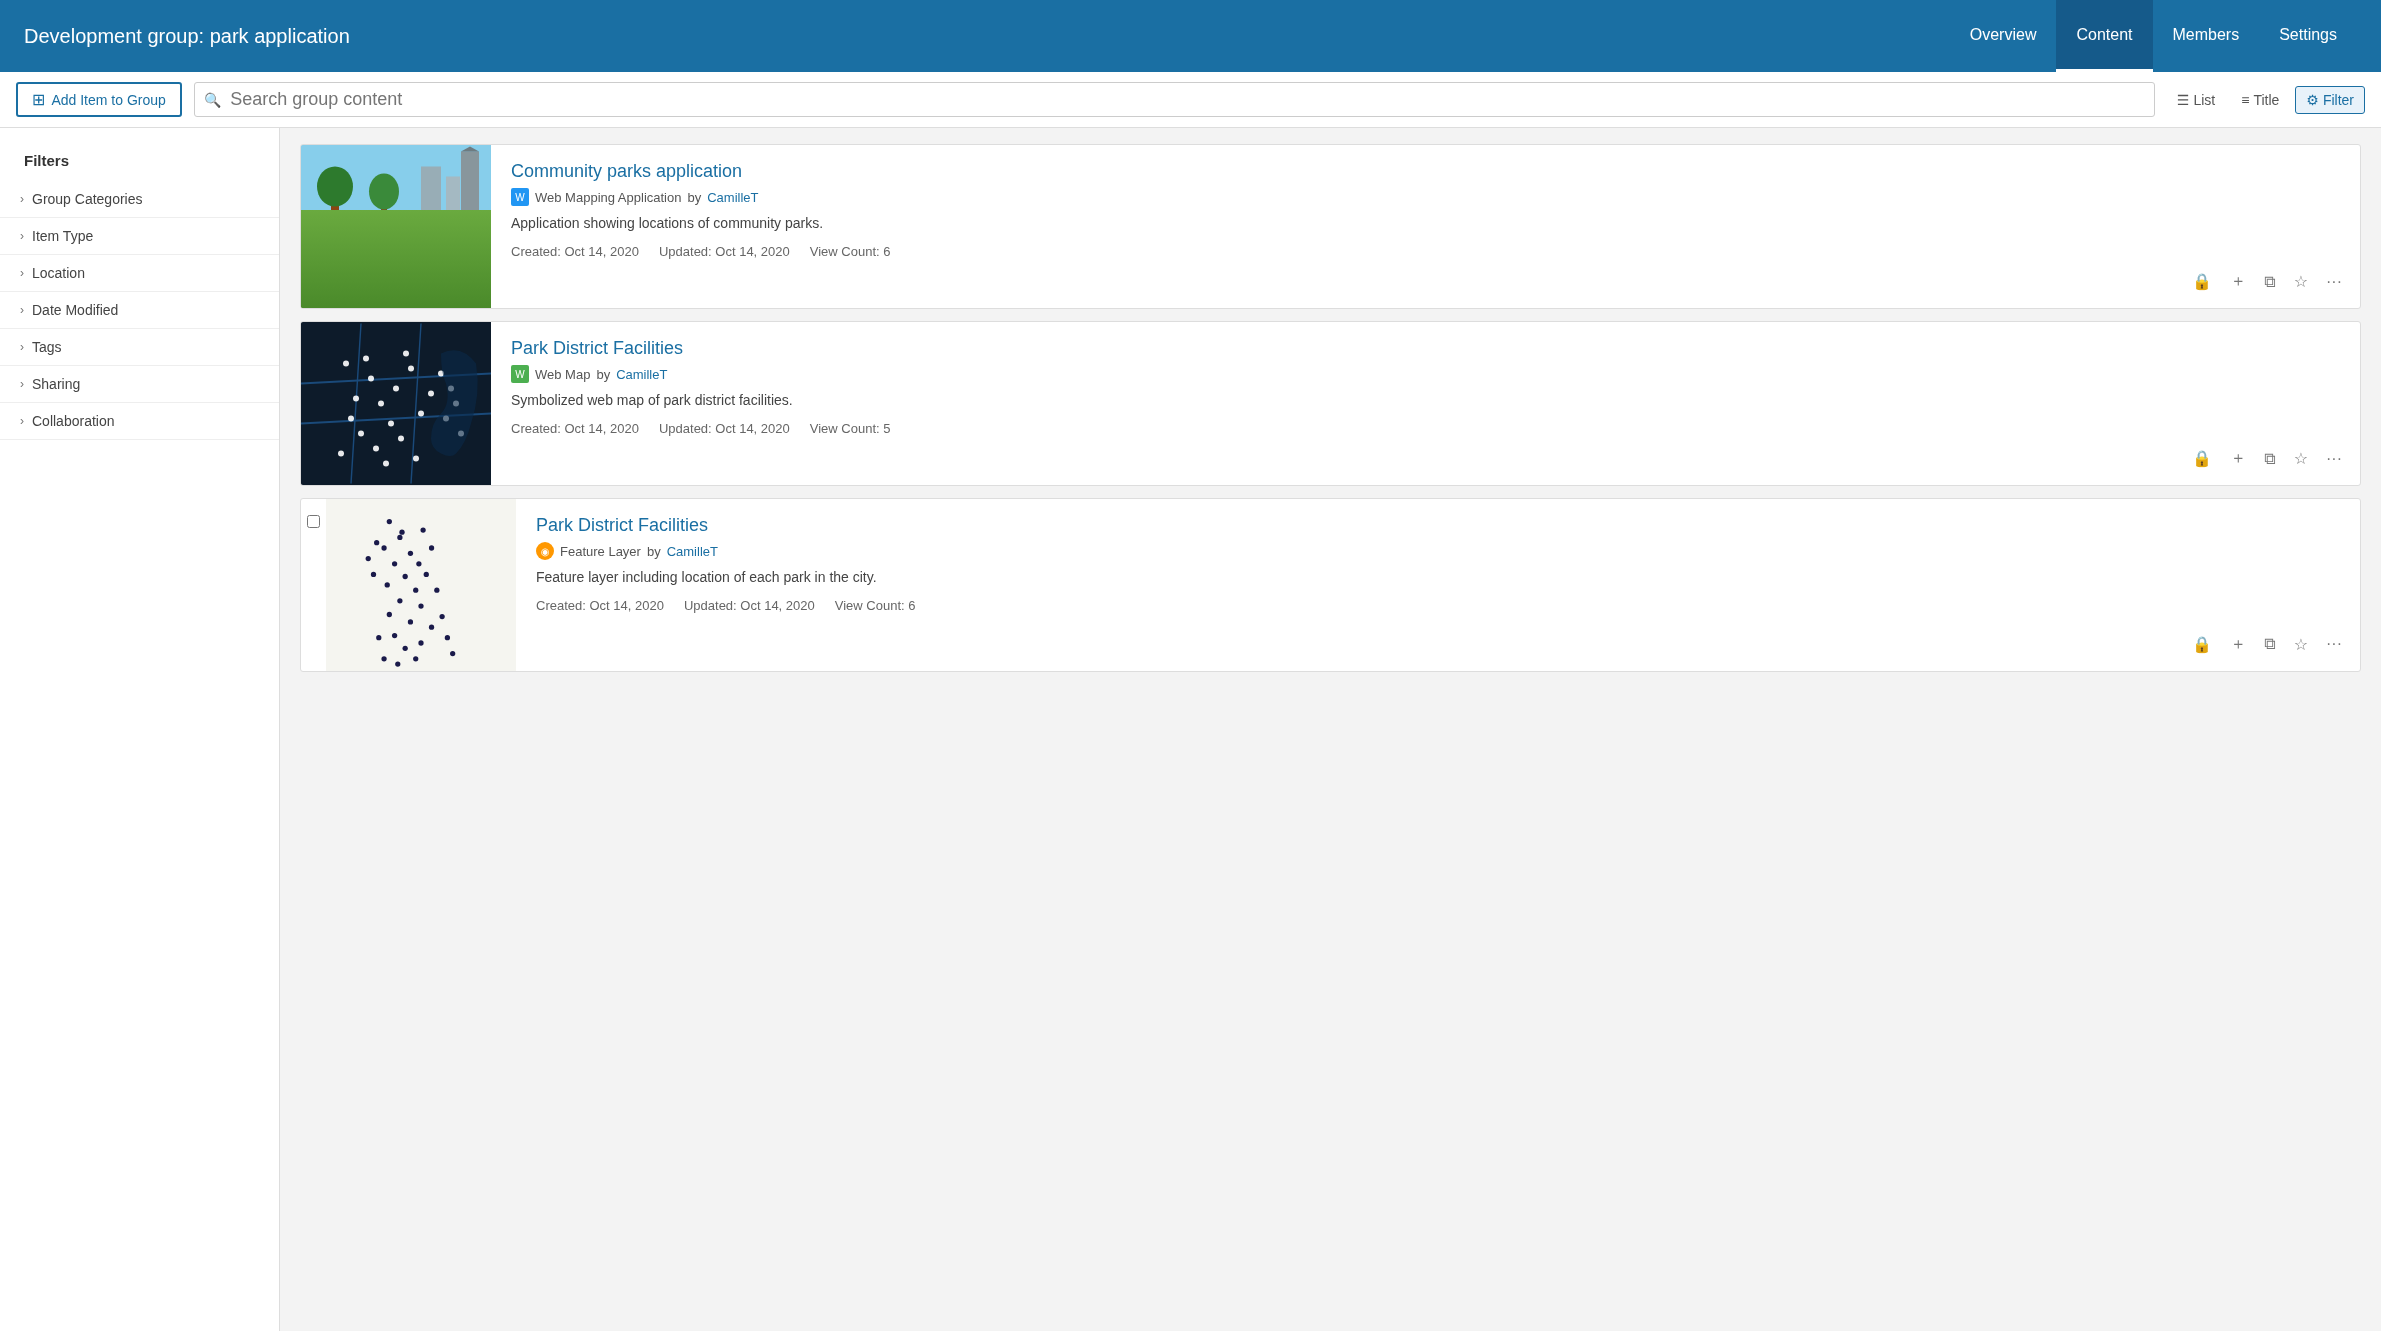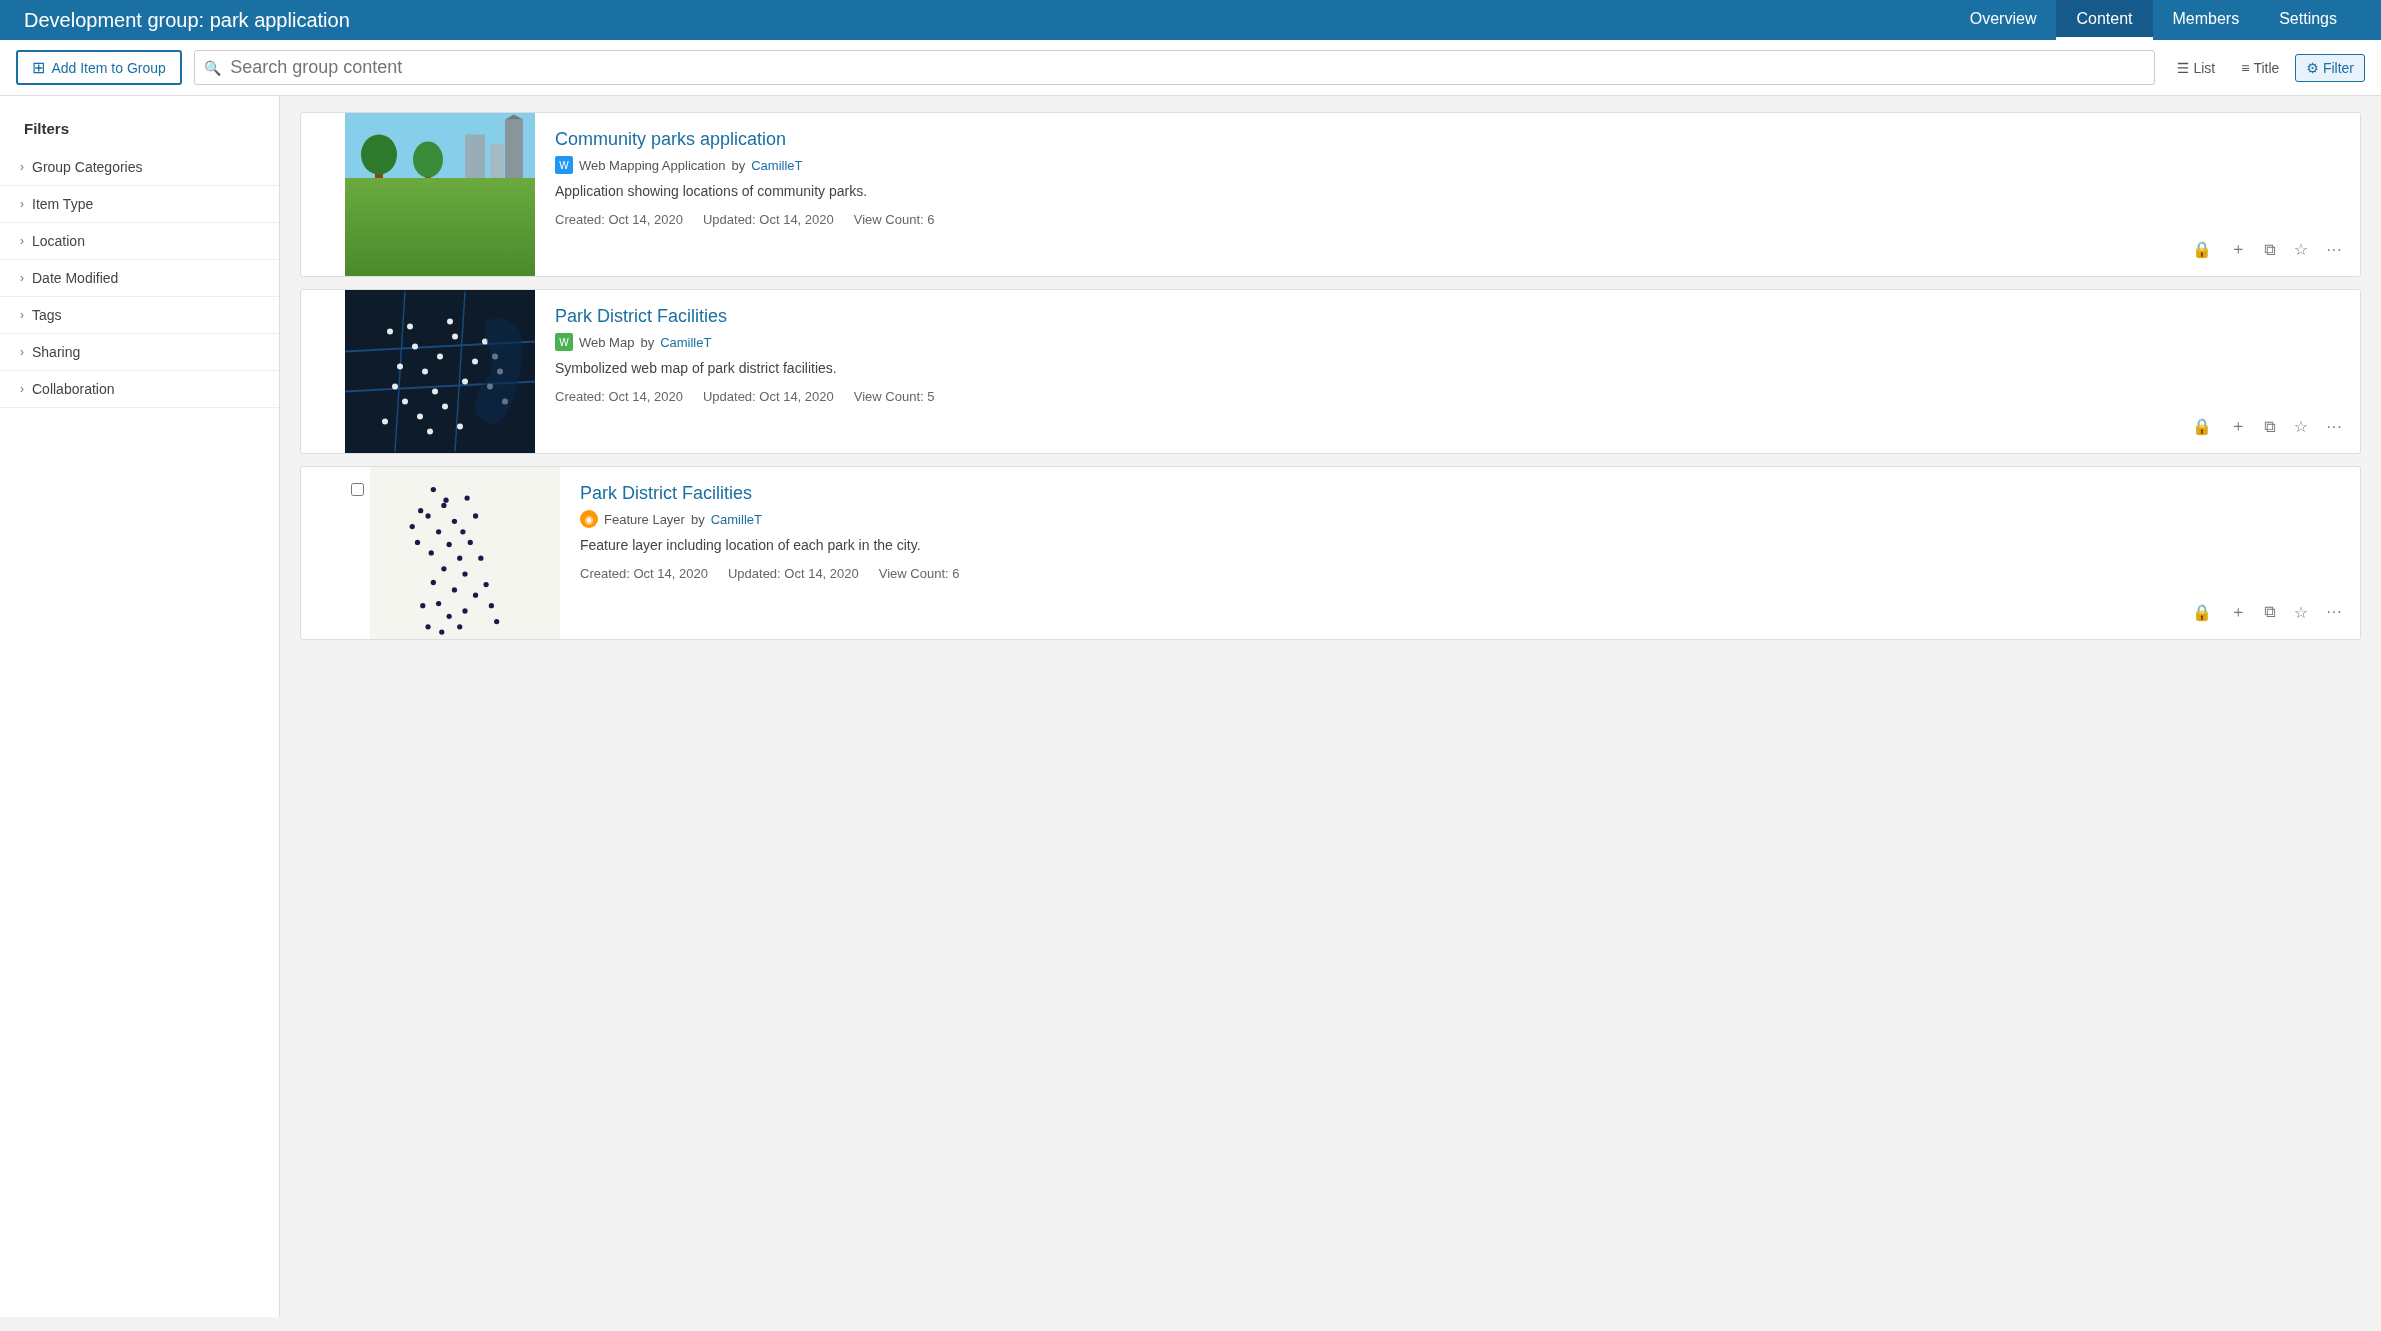--- a/index.html
+++ b/index.html
@@ -6,21 +6,21 @@
     body { font-family: -apple-system, BlinkMacSystemFont, 'Segoe UI', Arial, sans-serif; background: #f3f3f3; font-size: 14px; color: #333; }
 
     
     .header {
       background: #1a6fa3;
       color: white;
       display: flex;
       align-items: center;
       justify-content: space-between;
       padding: 0 24px;
-      height: 40px;
+      height: 72px;
     }
     .header-title {
       font-size: 20px;
       font-weight: 400;
       color: white;
     }
     .header-nav {
       display: flex;
       align-items: stretch;
       height: 100%;
@@ -158,21 +158,20 @@
     
     .item-card {
       background: white;
       border: 1px solid #ddd;
       border-radius: 3px;
       margin-bottom: 12px;
       display: flex;
       align-items: stretch;
       position: relative;
       overflow: hidden;
-      padding-left: 44px;
     }
     .item-thumb {
       width: 190px;
       min-height: 150px;
       flex-shrink: 0;
       overflow: hidden;
       background: #ccc;
     }
     .thumb-map-dark {
       background: #0d1b2a;

